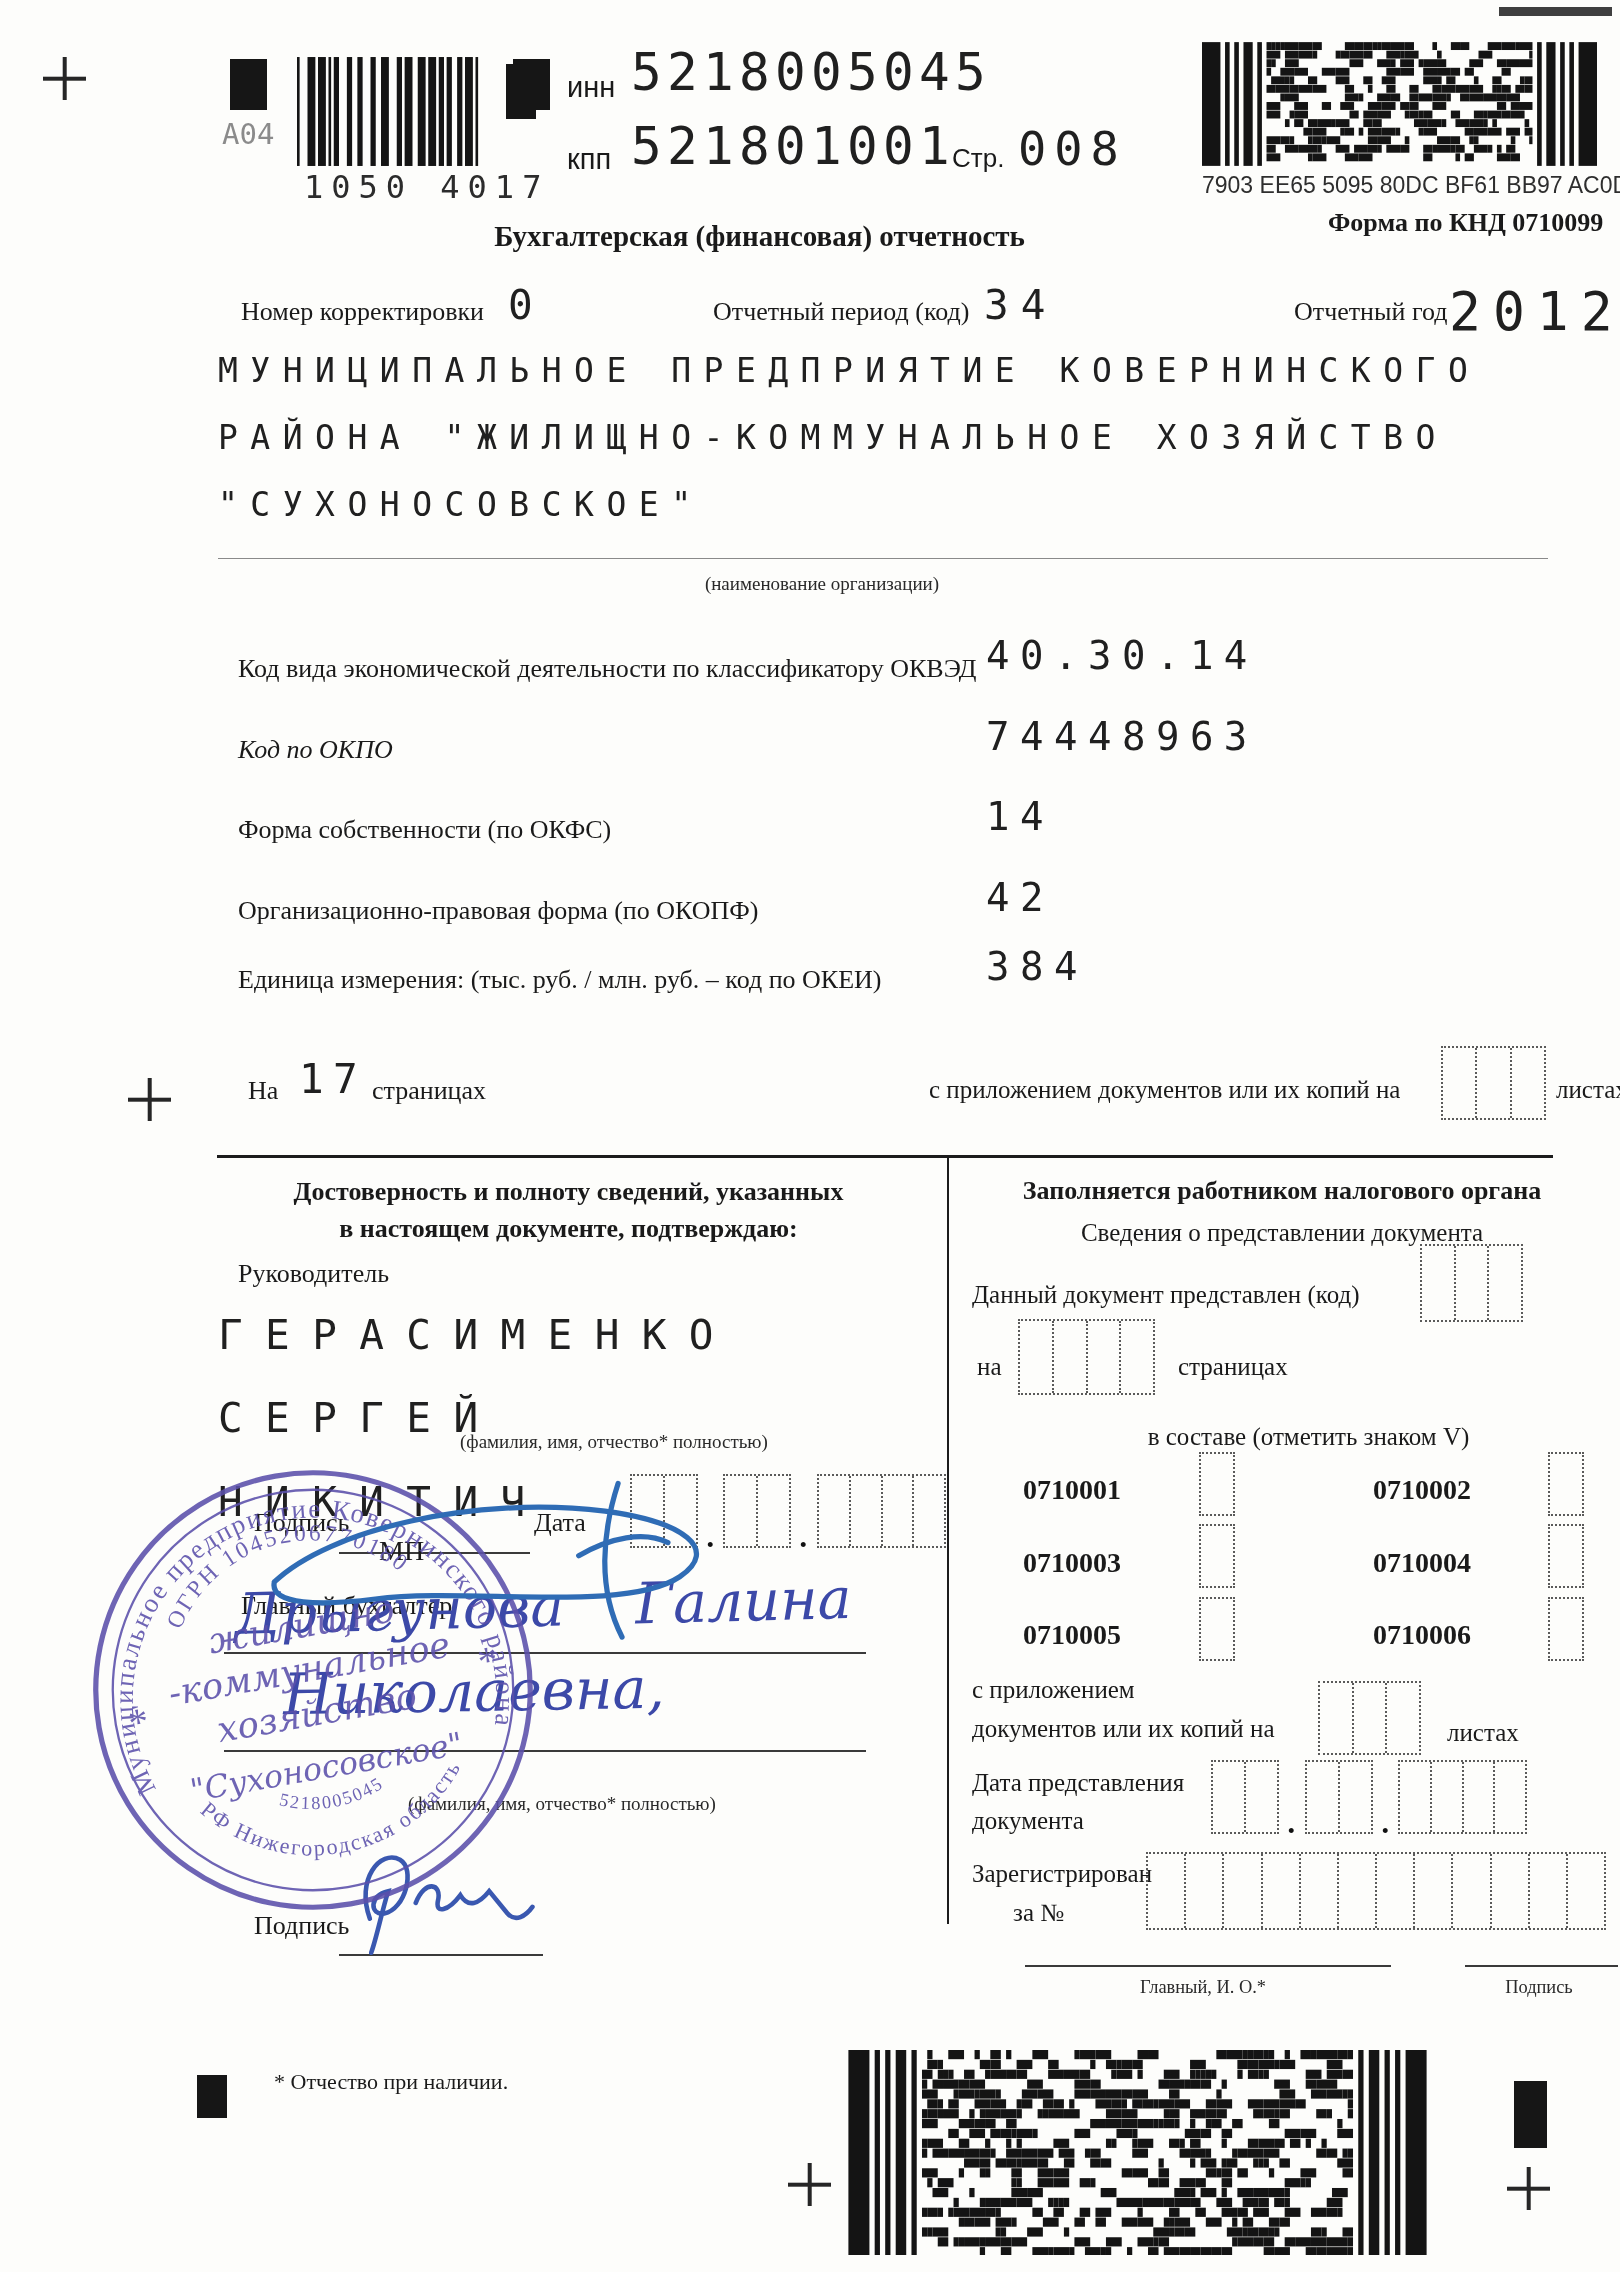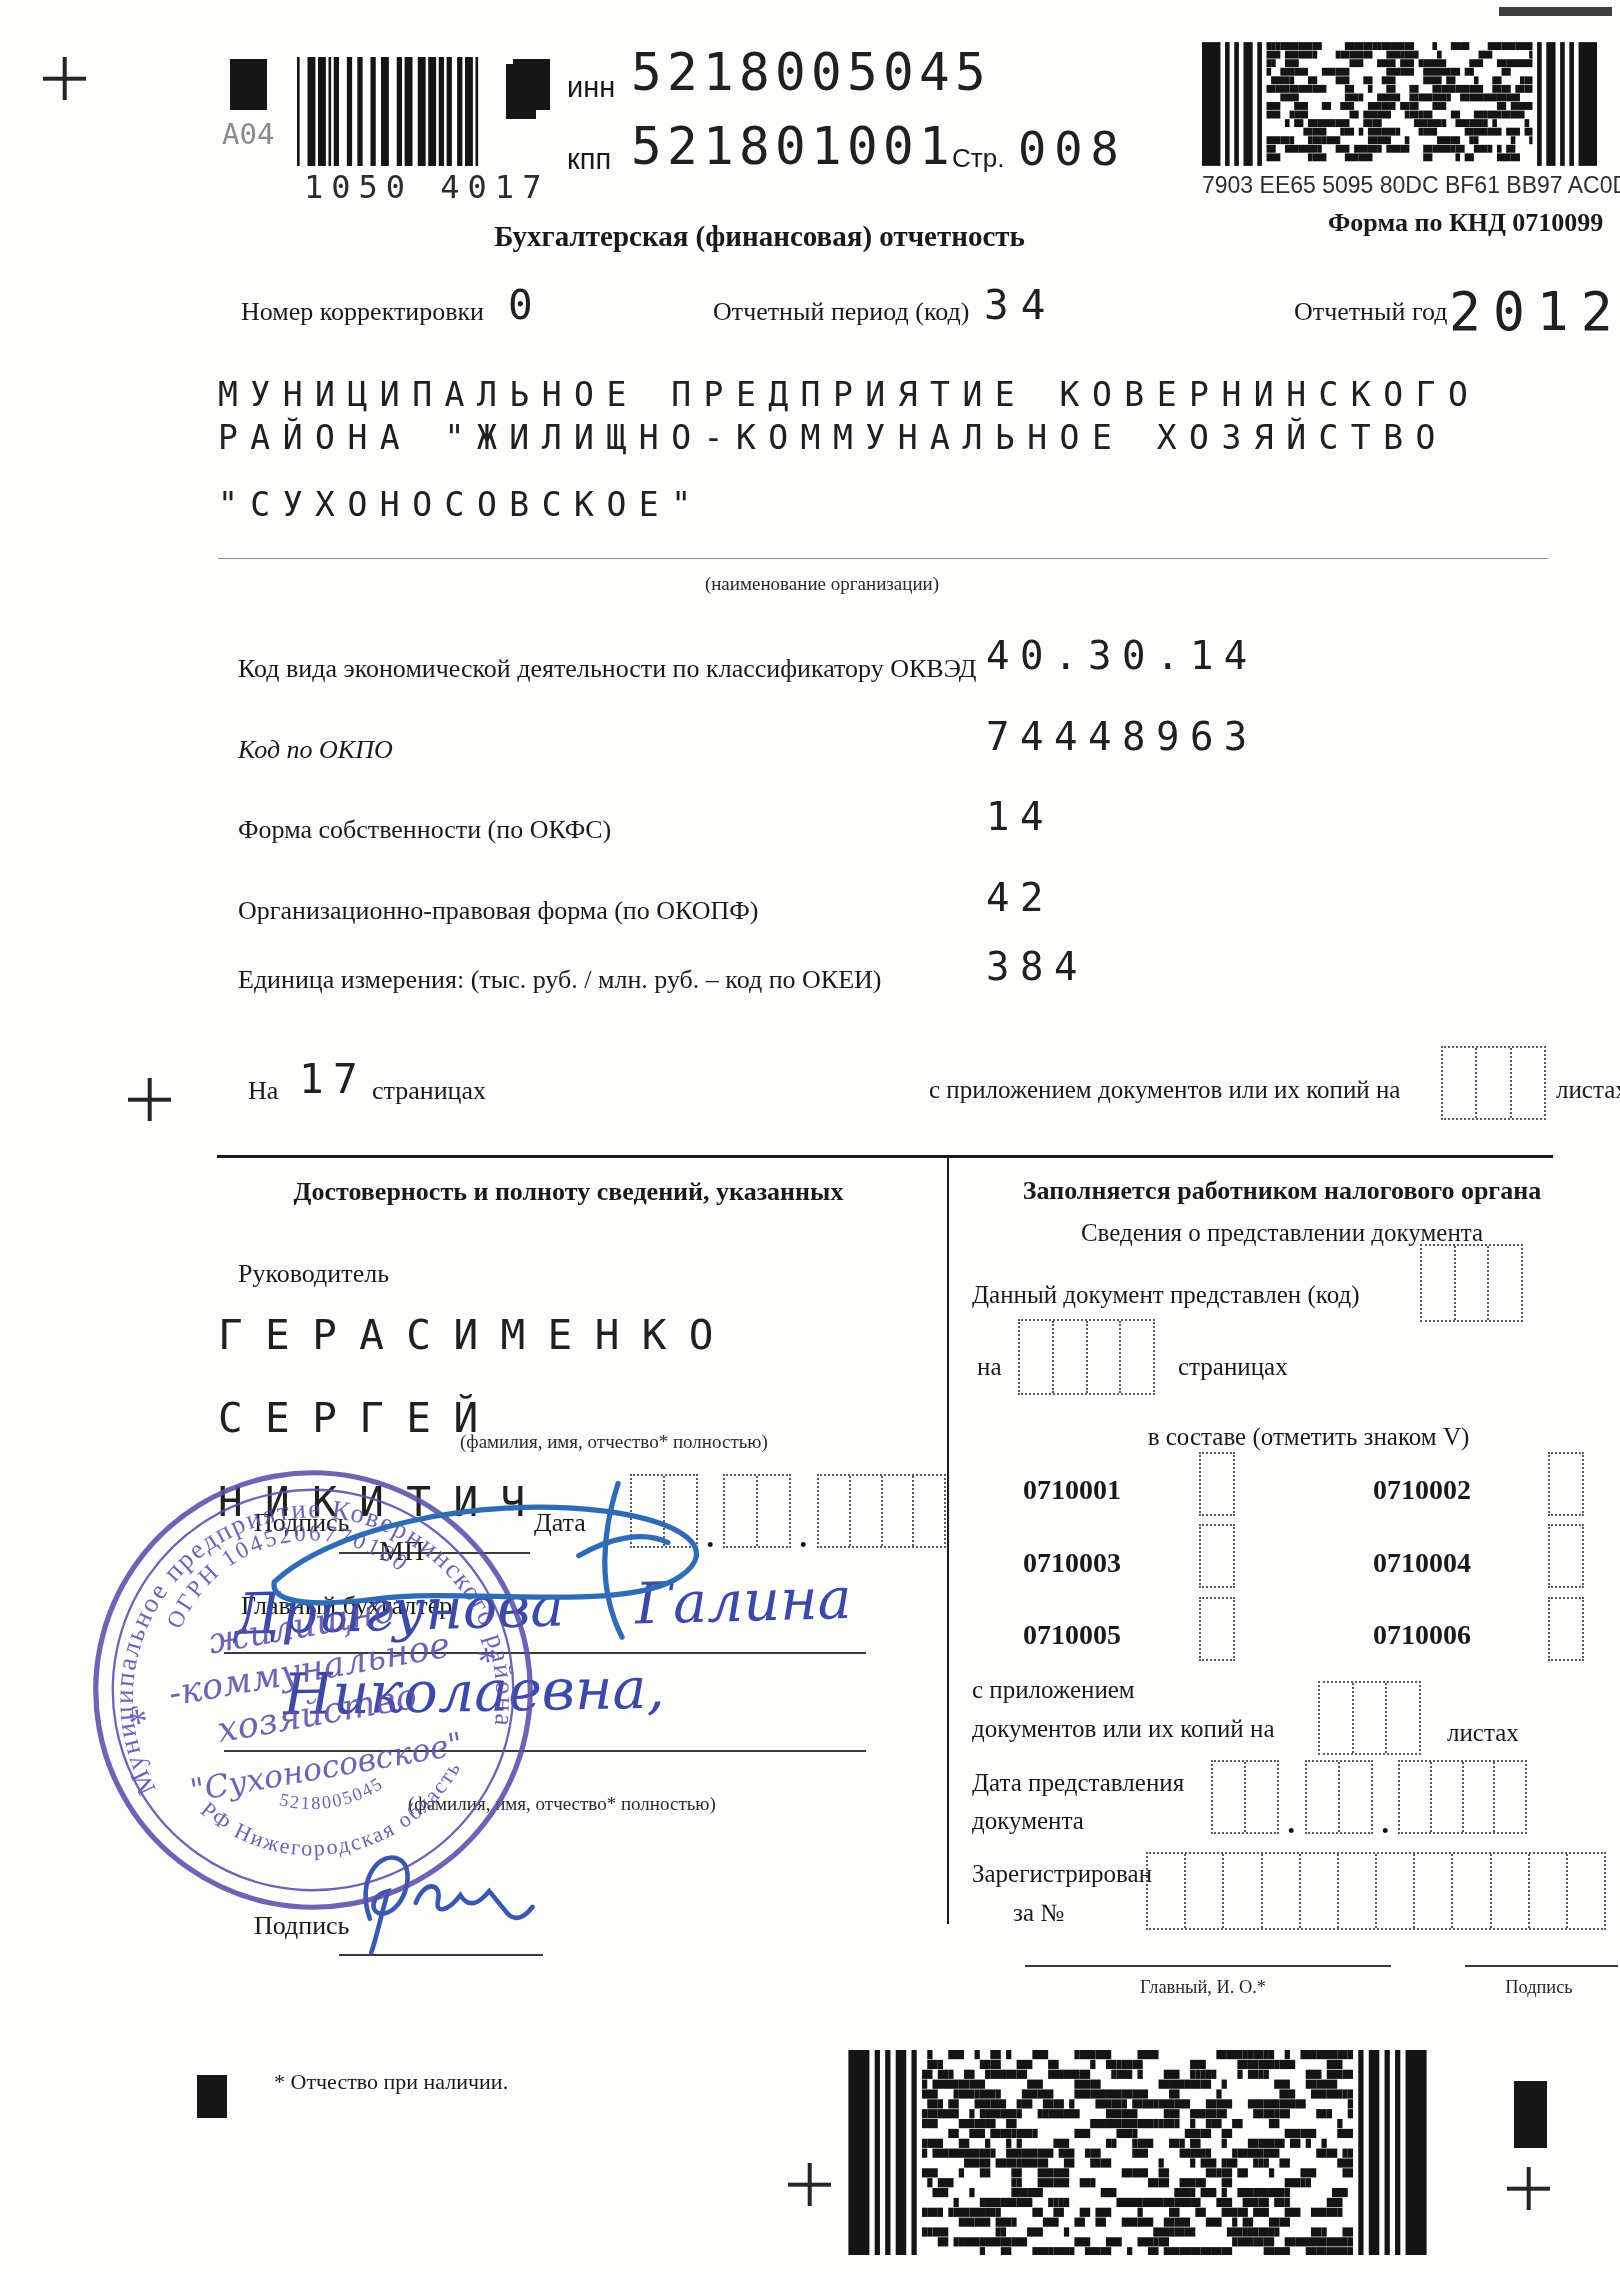--- a/index.html
+++ b/index.html
@@ -302,21 +302,21 @@
 
   <div class="abs serif bold center" style="left:421px;top:220px;width:677px;font-size:29px;">Бухгалтерская (финансовая) отчетность</div>
 
   <div class="abs lbl" style="left:241px;top:297px;">Номер корректировки</div>
   <div class="abs ocr" style="left:508px;top:281px;font-size:41px;">0</div>
   <div class="abs lbl" style="left:713px;top:297px;">Отчетный период (код)</div>
   <div class="abs ocr" style="left:984px;top:281px;font-size:41px;letter-spacing:12px;">34</div>
   <div class="abs lbl" style="left:1294px;top:297px;">Отчетный год</div>
   <div class="abs ocr" style="left:1449px;top:281px;font-size:53px;letter-spacing:12px;text-align:center;">2012</div>
 
-  <div class="abs ocr spill" style="left:218px;top:351px;font-size:33px;margin-top:24px;">МУНИЦИПАЛЬНОЕ ПРЕДПРИЯТИЕ КОВЕРНИНСКОГО</div>
+  <div class="abs ocr spill" style="left:218px;top:351px;font-size:33px;">МУНИЦИПАЛЬНОЕ ПРЕДПРИЯТИЕ КОВЕРНИНСКОГО</div>
   <div class="abs ocr spill" style="left:218px;top:418px;font-size:33px;">РАЙОНА "ЖИЛИЩНО-КОММУНАЛЬНОЕ ХОЗЯЙСТВО</div>
   <div class="abs ocr spill" style="left:218px;top:485px;font-size:33px;">"СУХОНОСОВСКОЕ"</div>
   <div class="abs grayline" style="left:218px;top:558px;width:1330px;"></div>
   <div class="abs cap center" style="left:592px;top:573px;width:460px;">(наименование организации)</div>
 
   <div class="abs lbl" style="left:238px;top:654px;">Код вида экономической деятельности по классификатору ОКВЭД</div>
   <div class="abs ocr" style="left:986px;top:633px;font-size:39px;letter-spacing:10.5px;">40.30.14</div>
 
   <div class="abs lbl" style="left:238px;top:735px;font-style:italic;">Код по ОКПО</div>
   <div class="abs ocr" style="left:986px;top:714px;font-size:39px;letter-spacing:10.5px;">74448963</div>
@@ -338,20 +338,21 @@
     <span class="dcell"></span>
       <span class="dcell"></span>
       <span class="dcell"></span>
   </div>
   <div class="abs lbl" style="left:1556px;top:1076px;font-size:25px;">листах</div>
 
   <div class="abs hline" style="left:217px;top:1155px;width:1336px;"></div>
   <div class="abs vline" style="left:947px;top:1155px;height:769px;"></div>
 
   <div class="abs serif bold center" style="left:230px;top:1177px;width:677px;font-size:26px;">Достоверность и полноту сведений, указанных</div>
+  <div class="abs serif bold center" style="left:230px;top:1214px;width:677px;font-size:26px;">в настоящем документе, подтверждаю:</div>
   <div class="abs lbl" style="left:238px;top:1259px;">Руководитель</div>
 
   <div class="abs ocr" style="left:218px;top:1311px;font-size:41px;letter-spacing:22.4px;">ГЕРАСИМЕНКО</div>
   <div class="abs ocr" style="left:218px;top:1394px;font-size:41px;letter-spacing:22.4px;">СЕРГЕЙ</div>
   <div class="abs ocr" style="left:218px;top:1478px;font-size:41px;letter-spacing:22.4px;">НИКИТИЧ</div>
   <div class="abs cap" style="left:460px;top:1431px;">(фамилия, имя, отчество* полностью)</div>
 
   <div class="abs lbl" style="left:254px;top:1508px;">Подпись</div>
   <div class="abs thinline" style="left:339px;top:1552px;width:191px;"></div>
   <div class="abs serif" style="left:379px;top:1535px;font-size:28px;">МП</div>

